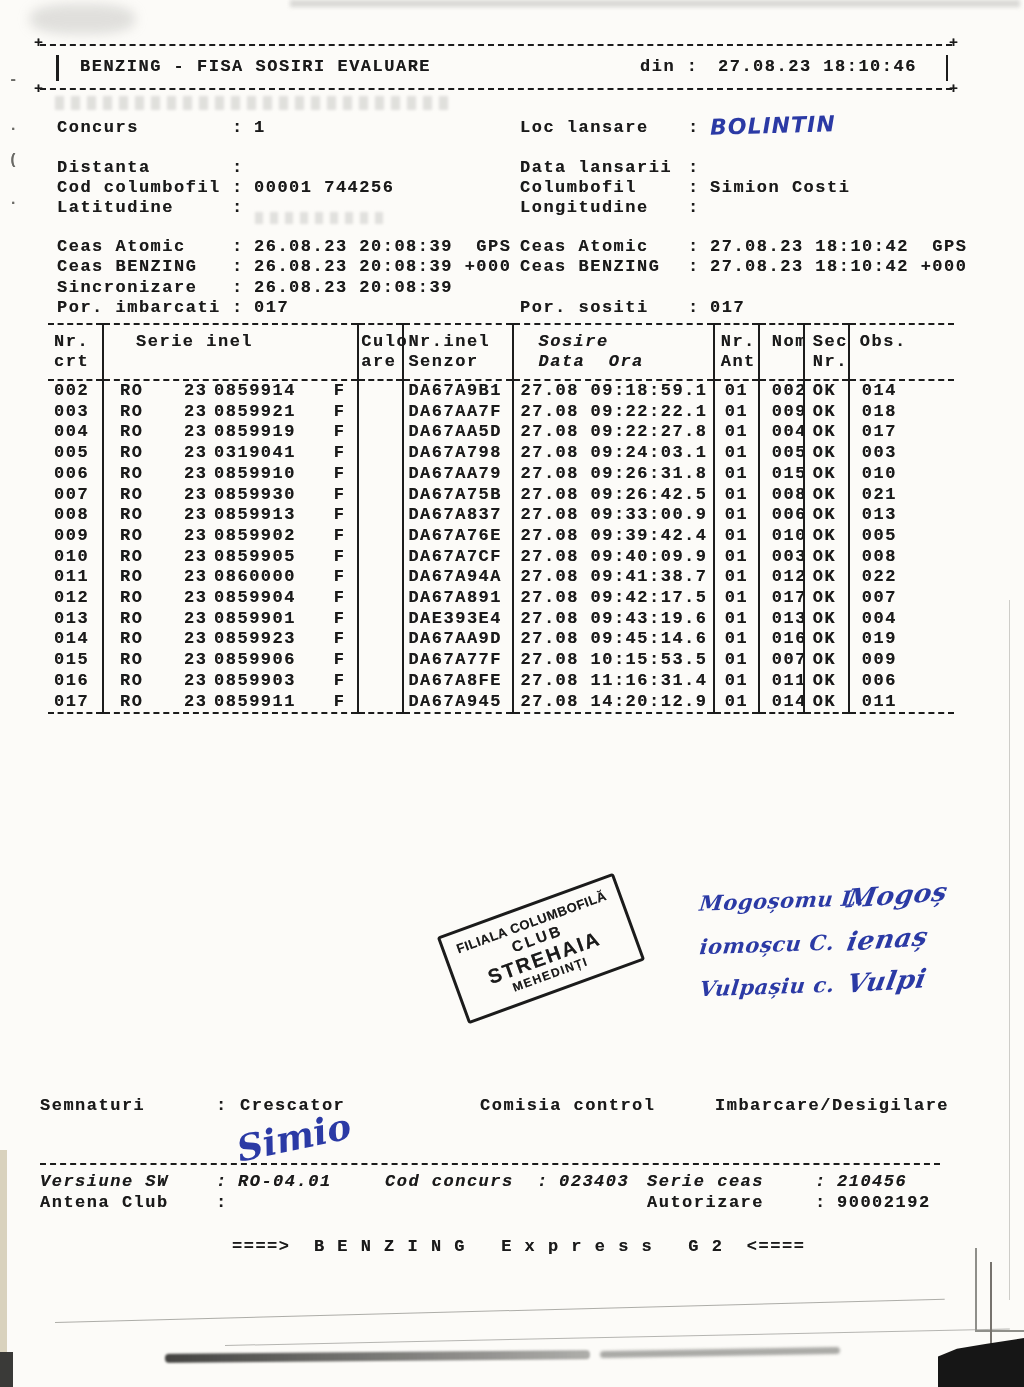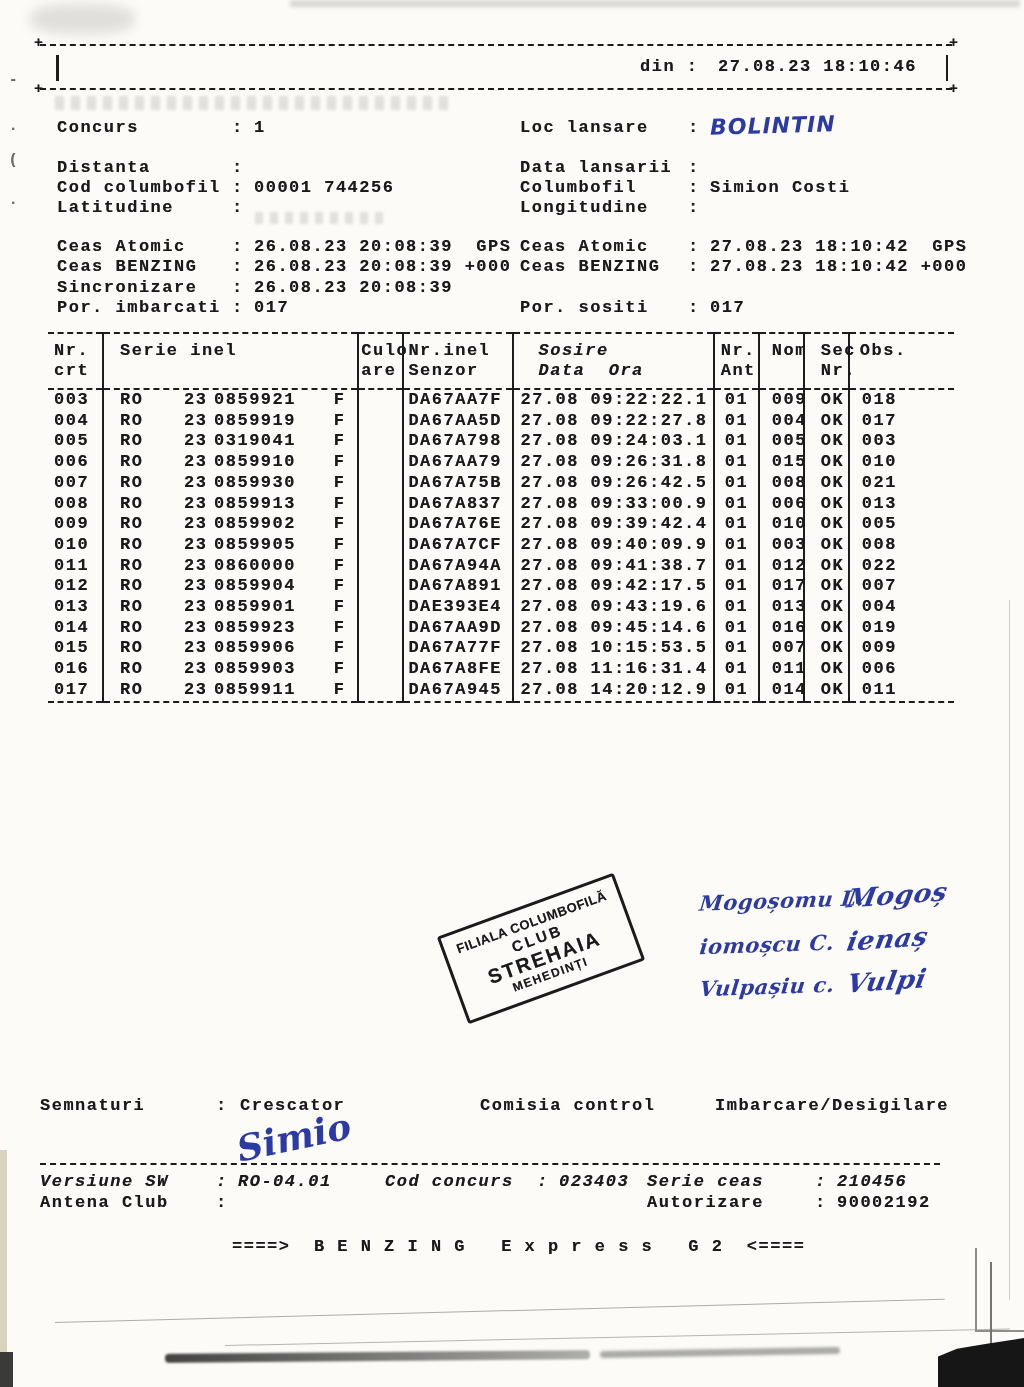--- a/index.html
+++ b/index.html
@@ -52,36 +52,36 @@
   .half.hl{left:17px;} .half.hr{left:480px;}
   .lbl-l{display:inline-block;width:175px;font-family:Liberation Mono, monospace;}
   .lbl-r{display:inline-block;width:168px;}
   .colon{display:inline-block;width:14px;}
   .val{white-space:pre;margin-left:8px;}
   .hand{font-family:"DejaVu Sans",sans-serif;font-style:italic;color:#2b3aa5;
         font-size:22px;font-weight:700;letter-spacing:1px;transform:rotate(-1.5deg);
         position:relative;top:-5px;text-shadow:none;}
 
   
-  table.arrivals{position:absolute;left:48px;top:332px;width:906px;
+  table.arrivals{position:absolute;left:48px;top:323px;width:906px;
         border-collapse:collapse;table-layout:fixed;
         border-top:2.5px dashed #1c1c1c;border-bottom:2.5px dashed #1c1c1c;}
   .arrivals th,.arrivals td{border-right:2px solid #1c1c1c;padding:0;font-weight:700;text-align:left;}
   .arrivals th:last-child,.arrivals td:last-child{border-right:none;}
   .arrivals thead th{border-bottom:2.5px dashed #1c1c1c;padding-top:7px;padding-bottom:7px;vertical-align:top;}
   .arrivals th div{line-height:20px;white-space:pre;}
   .arrivals td{height:20.7px;line-height:20.7px;white-space:pre;overflow:hidden;}
   th.crt,td.crt{padding-left:6px;}
-  th.serie{padding-left:16px;}
+  th.serie{padding-left:32px;}
   th.culo{padding-left:2px;} td.culo{padding-left:4px;}
   th.senzor{padding-left:4px;} td.senzor{padding-left:4px;}
   th.sosire{padding-left:24px;font-style:italic;}
   th.ant{padding-left:6px;} td.ant{padding-left:10px;}
   th.nom,td.nom{padding-left:12px;}
-  th.sec,td.sec{padding-left:16px;margin-left:43px;}
+  th.sec,td.sec{padding-left:8px;margin-left:43px;}
   th.obs{padding-left:10px;} td.obs{padding-left:12px;}
   .serie-in{display:flex;padding-left:16px;padding-right:12px;}
   .serie-in .tara{width:64px;} .serie-in .an{width:30px;} .serie-in .sex{margin-left:auto;}
   .sos-in{display:flex;padding-left:6px;}
   .sos-in .sdata{width:70px;}
 
   
   .stamp{position:absolute;left:447px;top:902px;width:188px;height:93px;
          border:3.5px solid #1b1b1b;border-radius:3px;transform:rotate(-20deg);
          display:flex;flex-direction:column;justify-content:center;align-items:center;
@@ -134,20 +134,21 @@
       <span class="margin-mark" style="top: 192px;">.</span>
     </div>
 
   <div class="hbox">
     <span class="hb-plus tl">+</span>
     <span class="hb-plus tr">+</span>
     <span class="hb-plus bl">+</span>
     <span class="hb-plus br">+</span>
     <span class="hb-bar l"></span>
     <span class="hb-bar r"></span>
+    <span class="hb-title">BENZING - FISA SOSIRI EVALUARE</span>
     <span class="hb-din-label">din :</span>
     <span class="hb-din-value">27.08.23 18:10:46</span>
   </div>
 
   <div id="info">
       <div class="info-row" style="top: 8px;">
         <div class="half hl"><span class="lbl-l">Concurs</span><span class="colon">:</span><span class="val">1</span></div>
         <div class="half hr"><span class="lbl-r">Loc lansare</span><span class="colon">:</span><span class="val hand">BOLINTIN</span></div>
       </div>
       <div class="info-row" style="top: 48px;">
@@ -226,20 +227,31 @@
             <div class="l2">Nr.</div>
           </th>
           <th class="obs">
             <div class="l1">Obs.</div>
             <div class="l2"> </div>
           </th>
         </tr>
       </thead>
     <tbody>
         <tr>
+          <td class="crt">002</td>
+          <td class="serie"><div class="serie-in"><span class="tara">RO</span><span class="an">23</span><span class="inel">0859914</span><span class="sex">F</span></div></td>
+          <td class="culo"></td>
+          <td class="senzor">DA67A9B1</td>
+          <td class="sosire"><div class="sos-in"><span class="sdata">27.08</span><span class="sora">09:18:59.1</span></div></td>
+          <td class="ant">01</td>
+          <td class="nom">002</td>
+          <td class="sec">OK</td>
+          <td class="obs">014</td>
+        </tr>
+        <tr>
           <td class="crt">003</td>
           <td class="serie"><div class="serie-in"><span class="tara">RO</span><span class="an">23</span><span class="inel">0859921</span><span class="sex">F</span></div></td>
           <td class="culo"></td>
           <td class="senzor">DA67AA7F</td>
           <td class="sosire"><div class="sos-in"><span class="sdata">27.08</span><span class="sora">09:22:22.1</span></div></td>
           <td class="ant">01</td>
           <td class="nom">009</td>
           <td class="sec">OK</td>
           <td class="obs">018</td>
         </tr>

